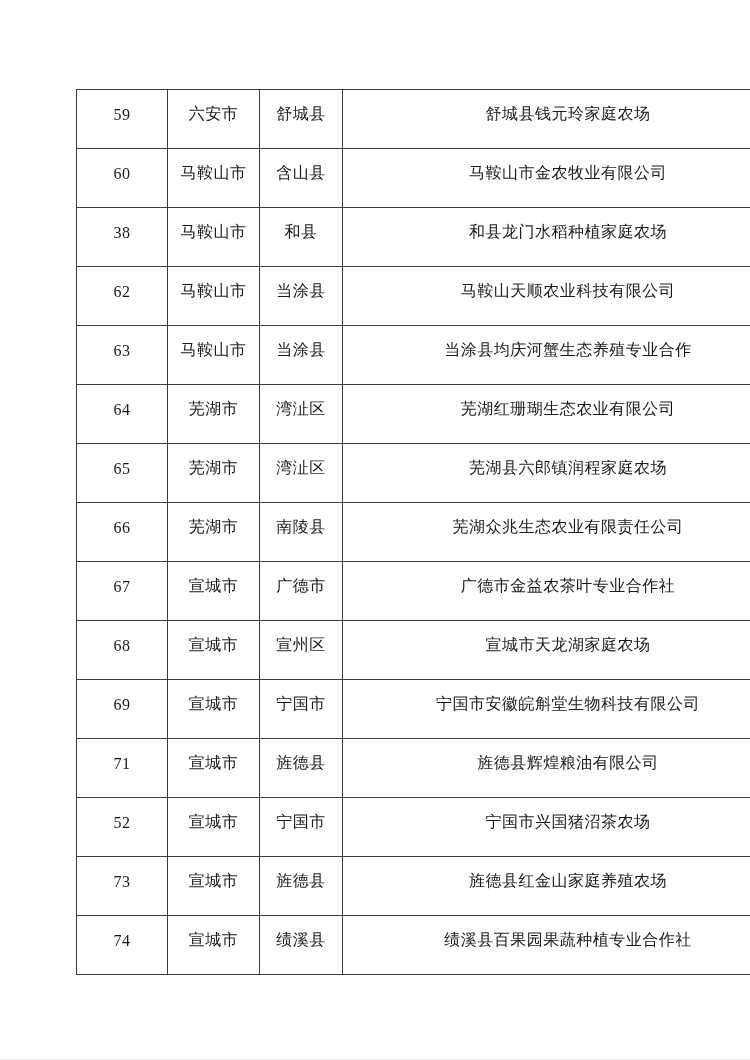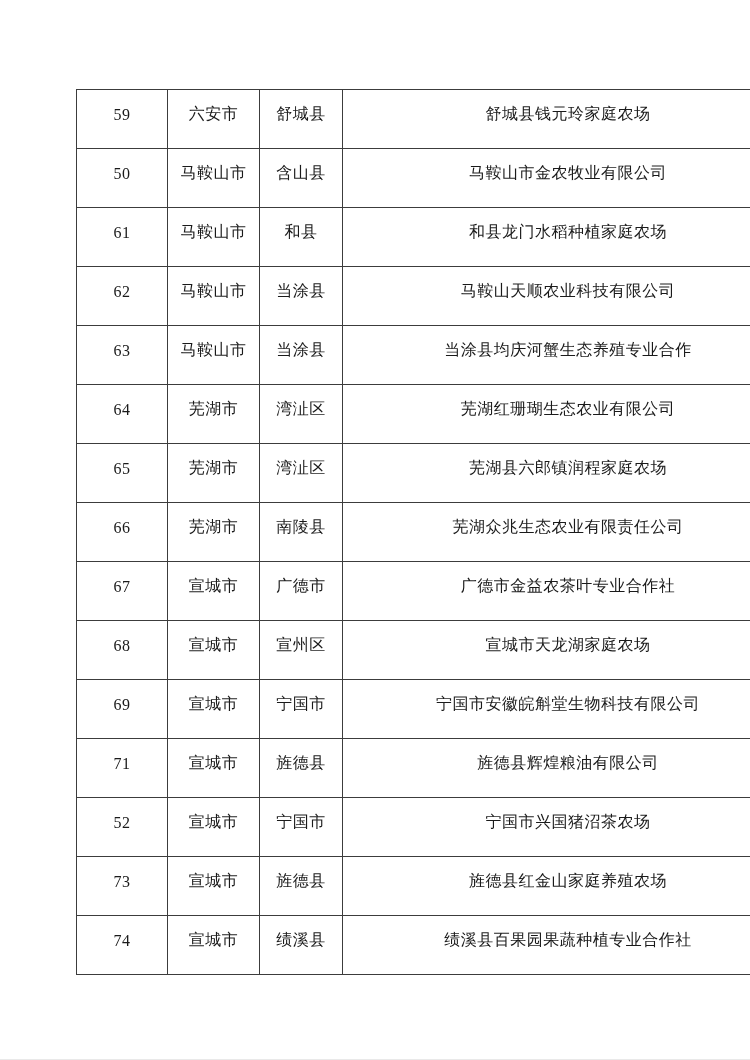--- a/index.html
+++ b/index.html
@@ -58,27 +58,27 @@
       <col class="col-name">
   </colgroup>
   <tbody>
     <tr>
       <td>59</td>
       <td>六安市</td>
       <td>舒城县</td>
       <td>舒城县钱元玲家庭农场</td>
     </tr>
     <tr>
-      <td>50</td>
+      <td>60</td>
       <td>马鞍山市</td>
       <td>含山县</td>
       <td>马鞍山市金农牧业有限公司</td>
     </tr>
     <tr>
-      <td>61</td>
+      <td>38</td>
       <td>马鞍山市</td>
       <td>和县</td>
       <td>和县龙门水稻种植家庭农场</td>
     </tr>
     <tr>
       <td>62</td>
       <td>马鞍山市</td>
       <td>当涂县</td>
       <td>马鞍山天顺农业科技有限公司</td>
     </tr>

